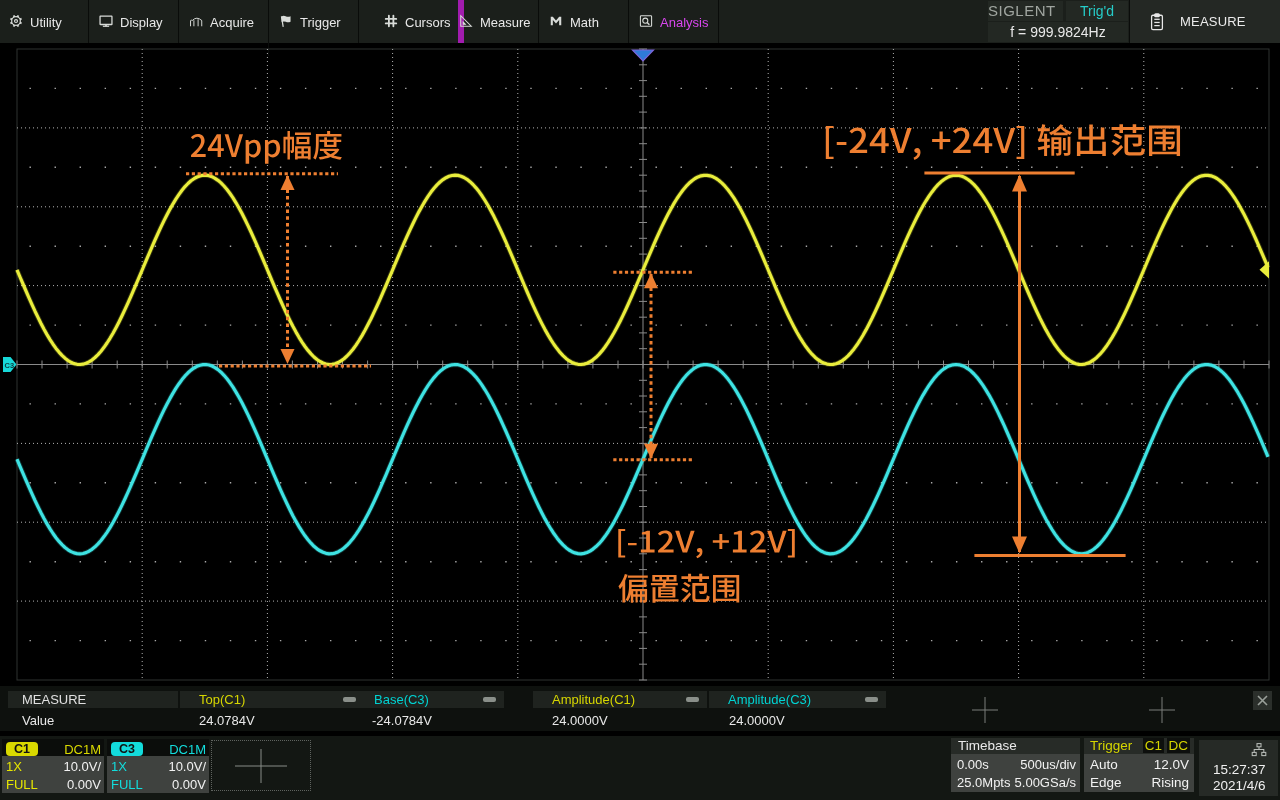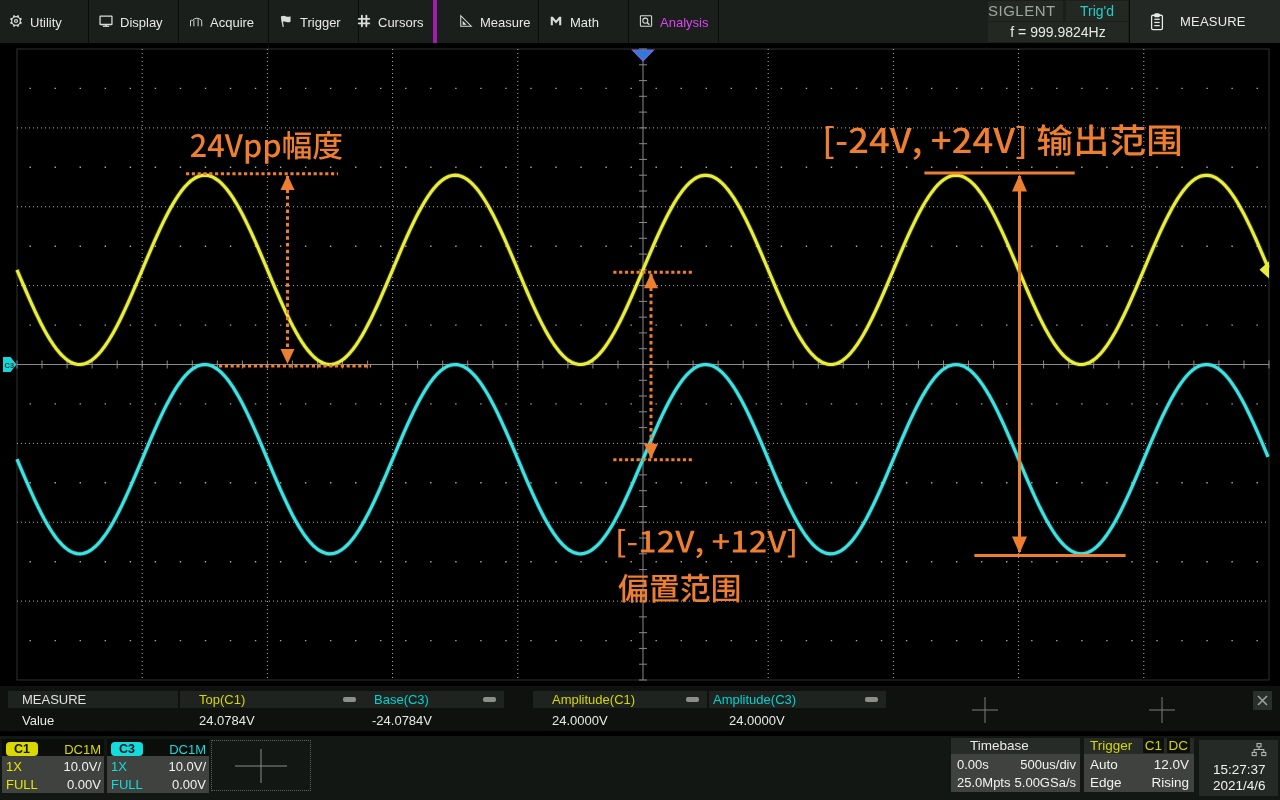--- a/index.html
+++ b/index.html
@@ -50,21 +50,21 @@
     </div>
     <div style="position:absolute;left:270px;top:0;width:89px;height:43px;border-right:1px solid #0a0c0a">
       <svg width="14" height="14" viewBox="0 0 20 20" style="position:absolute;left:9px;top:14px">
         <g>
           <path d="M3.5,3.5 Q6.5,1.8 9.5,3.2 Q13,4.8 16.5,3.2 L16.5,11 Q13,12.8 9.8,11.2 Q6.5,9.8 3.8,11.5 Z" fill="#d9dcd9"></path>
           <path d="M3.5,3.5 L6,18.5" stroke="#d9dcd9" stroke-width="1.8"></path>
         </g>
       </svg>
       <span style="position:absolute;left:30px;top:15px;font-size:13px;color:#e8e8e8">Trigger</span>
     </div>
-    <div style="position:absolute;left:348px;top:0;width:89px;height:43px;border-right:4px solid #a21caf">
+    <div style="position:absolute;left:375px;top:0;width:89px;height:43px;border-right:6px solid #a21caf">
       <svg width="14" height="14" viewBox="0 0 20 20" style="position:absolute;left:9px;top:14px">
         <g stroke="#d9dcd9" stroke-width="2.6" stroke-linecap="round">
           <line x1="7" y1="2.5" x2="7" y2="17.5"></line>
           <line x1="13.4" y1="2.5" x2="13.4" y2="17.5"></line>
           <line x1="2.5" y1="7" x2="17.5" y2="7"></line>
           <line x1="2.5" y1="13.4" x2="17.5" y2="13.4"></line>
         </g>
       </svg>
       <span style="position:absolute;left:30px;top:15px;font-size:13px;color:#e8e8e8">Cursors</span>
     </div>
@@ -263,21 +263,21 @@
     <g transform="translate(618,600) scale(0.3088,0.3108)">
       <path d="M31.9 -79.2L31.9 -71.3L96.3 -71.3L96.3 -79.2L31.9 -79.2ZM35.8 -65.3L35.8 -47.7C35.8 -34.0 34.7 -14.6 24.4 -0.7C26.4 0.3 30.0 3.4 31.4 5.1C36.4 -1.6 39.6 -9.8 41.5 -18.2L41.5 8.6L49.4 8.6L49.4 -10.7L56.8 -10.7L56.8 8.0L63.5 8.0L63.5 -10.7L71.2 -10.7L71.2 8.0L78.0 8.0L78.0 -10.7L85.8 -10.7L85.8 -0.6C85.8 0.3 85.5 0.5 84.7 0.5C83.9 0.6 81.6 0.6 79.1 0.5C80.2 2.7 81.4 6.2 81.7 8.6C86.1 8.6 89.1 8.4 91.4 7.0C93.6 5.6 94.2 3.2 94.2 -0.5L94.2 -35.3L44.0 -35.3L44.4 -41.8L92.1 -41.8L92.1 -65.3L35.8 -65.3ZM44.5 -58.1L82.9 -58.1L82.9 -49.0L44.5 -49.0L44.5 -58.1ZM85.8 -28.0L85.8 -18.1L78.0 -18.1L78.0 -28.0L85.8 -28.0ZM49.4 -18.1L49.4 -28.0L56.8 -28.0L56.8 -18.1L49.4 -18.1ZM63.5 -28.0L71.2 -28.0L71.2 -18.1L63.5 -18.1L63.5 -28.0ZM22.3 -84.0C17.7 -68.9 10.0 -53.9 1.5 -44.1C3.0 -41.7 5.4 -36.4 6.2 -34.2C9.0 -37.5 11.7 -41.2 14.3 -45.3L14.3 8.4L23.3 8.4L23.3 -61.9C26.3 -68.3 28.9 -74.9 31.0 -81.5L22.3 -84.0ZM165.6 -73.8L180.1 -73.8L180.1 -66.2L165.6 -66.2L165.6 -73.8ZM142.6 -73.8L156.9 -73.8L156.9 -66.2L142.6 -66.2L142.6 -73.8ZM120.1 -73.8L134.0 -73.8L134.0 -66.2L120.1 -66.2L120.1 -73.8ZM138.9 -27.6L176.6 -27.6L176.6 -22.9L138.9 -22.9L138.9 -27.6ZM138.9 -17.7L176.6 -17.7L176.6 -13.0L138.9 -13.0L138.9 -17.7ZM138.9 -37.2L176.6 -37.2L176.6 -32.7L138.9 -32.7L138.9 -37.2ZM130.1 -42.6L130.1 -7.7L185.8 -7.7L185.8 -42.6L153.2 -42.6L154.1 -47.6L193.6 -47.6L193.6 -54.8L155.2 -54.8L155.9 -59.6L189.6 -59.6L189.6 -80.3L111.1 -80.3L111.1 -59.6L146.3 -59.6L145.8 -54.8L106.5 -54.8L106.5 -47.6L144.8 -47.6L144.0 -42.6L130.1 -42.6ZM111.8 -41.2L111.8 8.5L121.4 8.5L121.4 4.6L196.0 4.6L196.0 -2.8L121.4 -2.8L121.4 -41.2L111.8 -41.2ZM207.1 0.4L213.6 8.2C221.2 0.5 229.8 -9.0 236.8 -17.5L231.6 -24.7C223.5 -15.5 213.7 -5.4 207.1 0.4ZM211.1 -51.9C216.9 -48.6 225.2 -43.6 229.2 -40.6L234.8 -47.7C230.5 -50.5 222.2 -55.1 216.5 -58.1L211.1 -51.9ZM205.1 -33.3C211.1 -30.3 219.4 -25.7 223.5 -23.0L228.9 -30.1C224.5 -32.8 216.1 -36.9 210.3 -39.6L205.1 -33.3ZM240.7 -54.5L240.7 -7.8C240.7 3.7 244.7 6.7 257.5 6.7C260.4 6.7 277.8 6.7 280.8 6.7C292.2 6.7 295.3 2.5 296.6 -11.5C293.9 -12.1 289.9 -13.7 287.6 -15.3C286.9 -4.4 285.9 -2.2 280.2 -2.2C276.3 -2.2 261.4 -2.2 258.2 -2.2C251.7 -2.2 250.5 -3.1 250.5 -7.9L250.5 -45.5L278.3 -45.5L278.3 -29.6C278.3 -28.3 277.8 -27.9 276.0 -27.8C274.3 -27.8 268.1 -27.8 261.7 -28.0C263.1 -25.5 264.7 -21.7 265.3 -19.0C273.4 -19.0 279.1 -19.1 282.9 -20.6C286.7 -22.0 287.8 -24.7 287.8 -29.4L287.8 -54.5L240.7 -54.5ZM263.1 -84.4L263.1 -76.3L236.7 -76.3L236.7 -84.4L227.0 -84.4L227.0 -76.3L205.4 -76.3L205.4 -67.5L227.0 -67.5L227.0 -58.6L236.7 -58.6L236.7 -67.5L263.1 -67.5L263.1 -58.6L272.8 -58.6L272.8 -67.5L294.8 -67.5L294.8 -76.3L272.8 -76.3L272.8 -84.4L263.1 -84.4ZM322.7 -62.8L322.7 -55.1L344.9 -55.1L344.9 -48.3L326.8 -48.3L326.8 -40.8L344.9 -40.8L344.9 -33.7L321.4 -33.7L321.4 -25.9L344.9 -25.9L344.9 -7.0L353.6 -7.0L353.6 -25.9L369.5 -25.9C369.0 -21.7 368.4 -19.6 367.6 -18.8C367.0 -18.1 366.2 -18.0 365.0 -18.0C363.8 -18.0 361.1 -18.0 357.9 -18.4C359.0 -16.4 359.7 -13.3 359.9 -11.0C363.6 -10.8 367.2 -11.0 369.1 -11.1C371.4 -11.3 372.9 -12.0 374.4 -13.5C376.4 -15.6 377.4 -20.4 378.3 -30.6C378.5 -31.6 378.6 -33.7 378.6 -33.7L353.6 -33.7L353.6 -40.8L373.4 -40.8L373.4 -48.3L353.6 -48.3L353.6 -55.1L377.2 -55.1L377.2 -62.8L353.6 -62.8L353.6 -69.9L344.9 -69.9L344.9 -62.8L322.7 -62.8ZM307.7 -80.7L307.7 8.3L316.6 8.3L316.6 3.6L383.3 3.6L383.3 8.3L392.5 8.3L392.5 -80.7L307.7 -80.7ZM316.6 -4.3L316.6 -72.4L383.3 -72.4L383.3 -4.3L316.6 -4.3Z" fill="#ee7f31"></path>
     </g>
   </svg>
 
 <div class="abs" style="left:0;top:686px;width:1280px;height:45px;background:#0e110e">
 <div class="abs" style="left:8px;top:5px;width:170px;height:17px;background:#1f231f;color:#e0e0e0;font-size:13px;line-height:17px"><span style="margin-left:14px">MEASURE</span></div>
 <div class="abs" style="left:180px;top:5px;width:184px;height:17px;background:#1f231f;color:#d6d600;font-size:13px;line-height:17px"><span style="margin-left:19px">Top(C1)</span><span class="abs" style="right:8px;top:6px;width:13px;height:5px;background:#8a8f8a;border-radius:2px"></span></div>
 <div class="abs" style="left:356px;top:5px;width:148px;height:17px;background:#1f231f;color:#00d2d2;font-size:13px;line-height:17px"><span style="margin-left:18px">Base(C3)</span><span class="abs" style="right:8px;top:6px;width:13px;height:5px;background:#8a8f8a;border-radius:2px"></span></div>
 <div class="abs" style="left:533px;top:5px;width:174px;height:17px;background:#1f231f;color:#d6d600;font-size:13px;line-height:17px"><span style="margin-left:19px">Amplitude(C1)</span><span class="abs" style="right:8px;top:6px;width:13px;height:5px;background:#8a8f8a;border-radius:2px"></span></div>
-<div class="abs" style="left:709px;top:5px;width:177px;height:17px;background:#1f231f;color:#00d2d2;font-size:13px;line-height:17px"><span style="margin-left:4px">Amplitude(C3)</span><span class="abs" style="right:8px;top:6px;width:13px;height:5px;background:#8a8f8a;border-radius:2px"></span></div>
+<div class="abs" style="left:709px;top:5px;width:177px;height:17px;background:#1f231f;color:#00d2d2;font-size:13px;line-height:17px"><span style="margin-left:19px">Amplitude(C3)</span><span class="abs" style="right:8px;top:6px;width:13px;height:5px;background:#8a8f8a;border-radius:2px"></span></div>
 <div class="abs" style="left:22px;top:27px;color:#e8e8e8;font-size:13px">Value</div>
 <div class="abs" style="left:199px;top:27px;color:#e8e8e8;font-size:13px">24.0784V</div>
 <div class="abs" style="left:372px;top:27px;color:#e8e8e8;font-size:13px">-24.0784V</div>
 <div class="abs" style="left:552px;top:27px;color:#e8e8e8;font-size:13px">24.0000V</div>
 <div class="abs" style="left:729px;top:27px;color:#e8e8e8;font-size:13px">24.0000V</div>
 <svg width="28" height="28" viewBox="0 0 28 28" style="position:absolute;left:971px;top:10px">
       <path d="M14,1 L14,27 M1,14 L27,14" stroke="#7a7f7a" stroke-width="1"></path>
     </svg>
 <svg width="28" height="28" viewBox="0 0 28 28" style="position:absolute;left:1148px;top:10px">
       <path d="M14,1 L14,27 M1,14 L27,14" stroke="#7a7f7a" stroke-width="1"></path>
@@ -311,21 +311,21 @@
  </div>
 </div>
 
 <div class="abs" style="left:211px;top:4px;width:100px;height:51px;border:1px dotted #5f635f">
 <svg width="60" height="34" viewBox="0 0 60 34" style="position:absolute;left:19px;top:8px">
         <path d="M30,0 L30,34 M4,17 L56,17" stroke="#888d88" stroke-width="1"></path>
       </svg>
 </div>
 
 <div class="abs" style="left:951px;top:2px;width:129px;height:54px">
- <div class="abs" style="left:0;top:0;width:129px;height:16px;background:#272b27;color:#eaeaea;font-size:13.5px"><span style="margin-left:19px">Timebase</span></div>
+ <div class="abs" style="left:0;top:0;width:129px;height:16px;background:#272b27;color:#eaeaea;font-size:13.5px"><span style="margin-left:7px">Timebase</span></div>
  <div class="abs" style="left:0;top:16px;width:129px;height:38px;background:#3f423f;font-size:13px;color:#f2f2f2">
   <span class="abs" style="left:6px;top:3px">0.00s</span>
         <span class="abs" style="right:4px;top:3px">500us/div</span>
   <span class="abs" style="left:6px;top:21px">25.0Mpts</span>
         <span class="abs" style="right:4px;top:21px">5.00GSa/s</span>
  </div>
 </div>
 
 <div class="abs" style="left:1084px;top:2px;width:110px;height:54px">
  <div class="abs" style="left:0;top:0;width:110px;height:16px;background:#272b27;font-size:13.5px">

